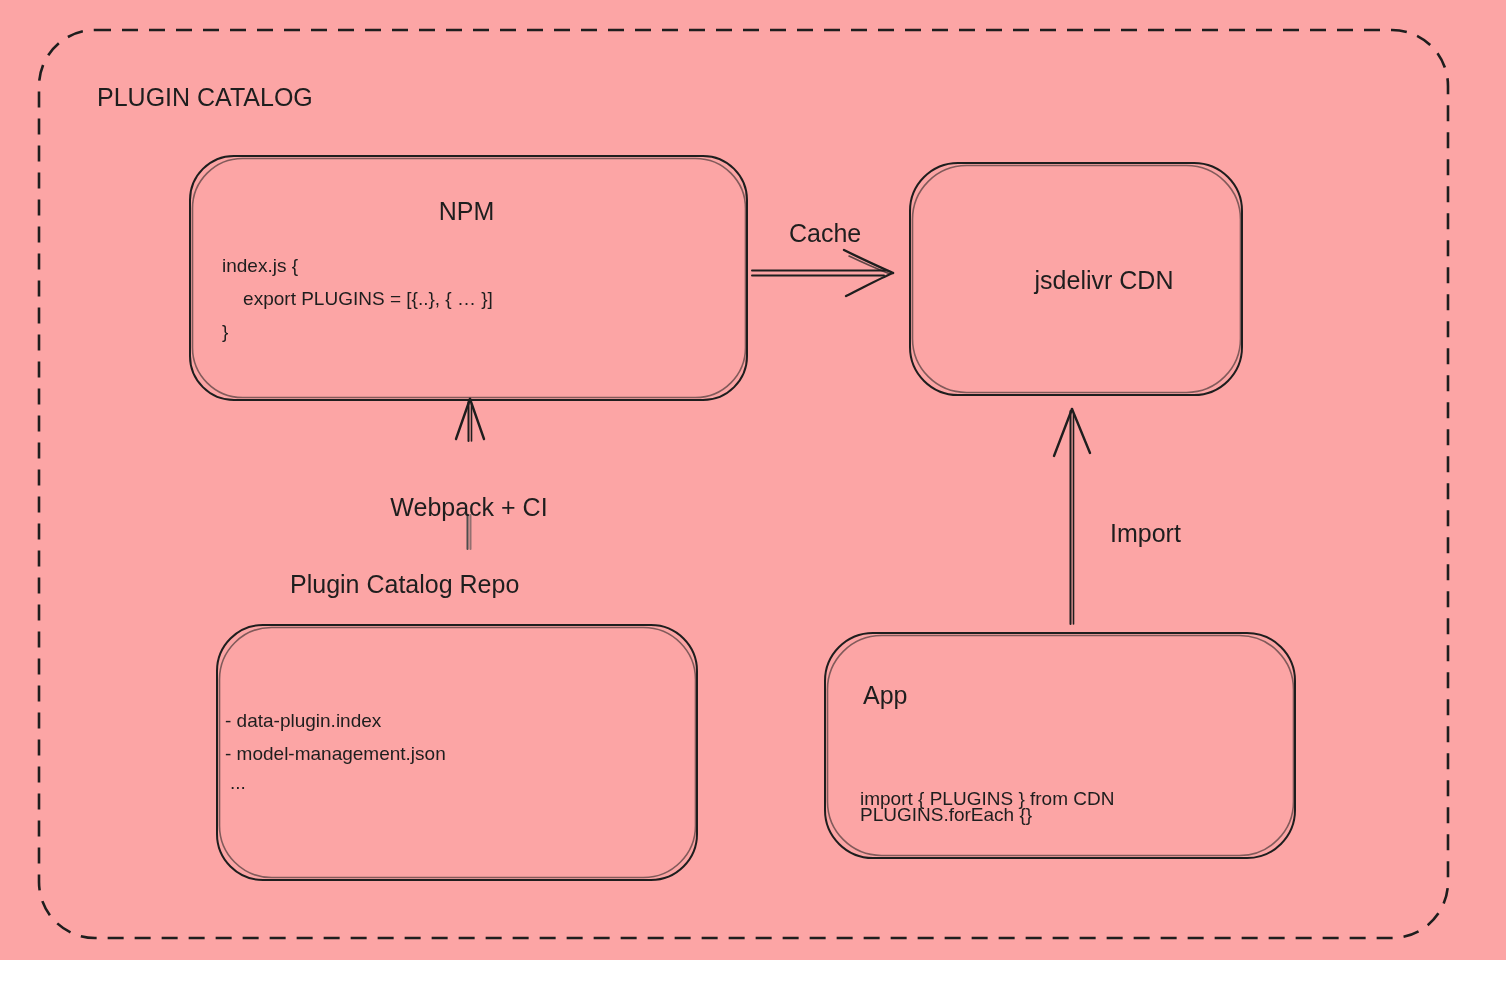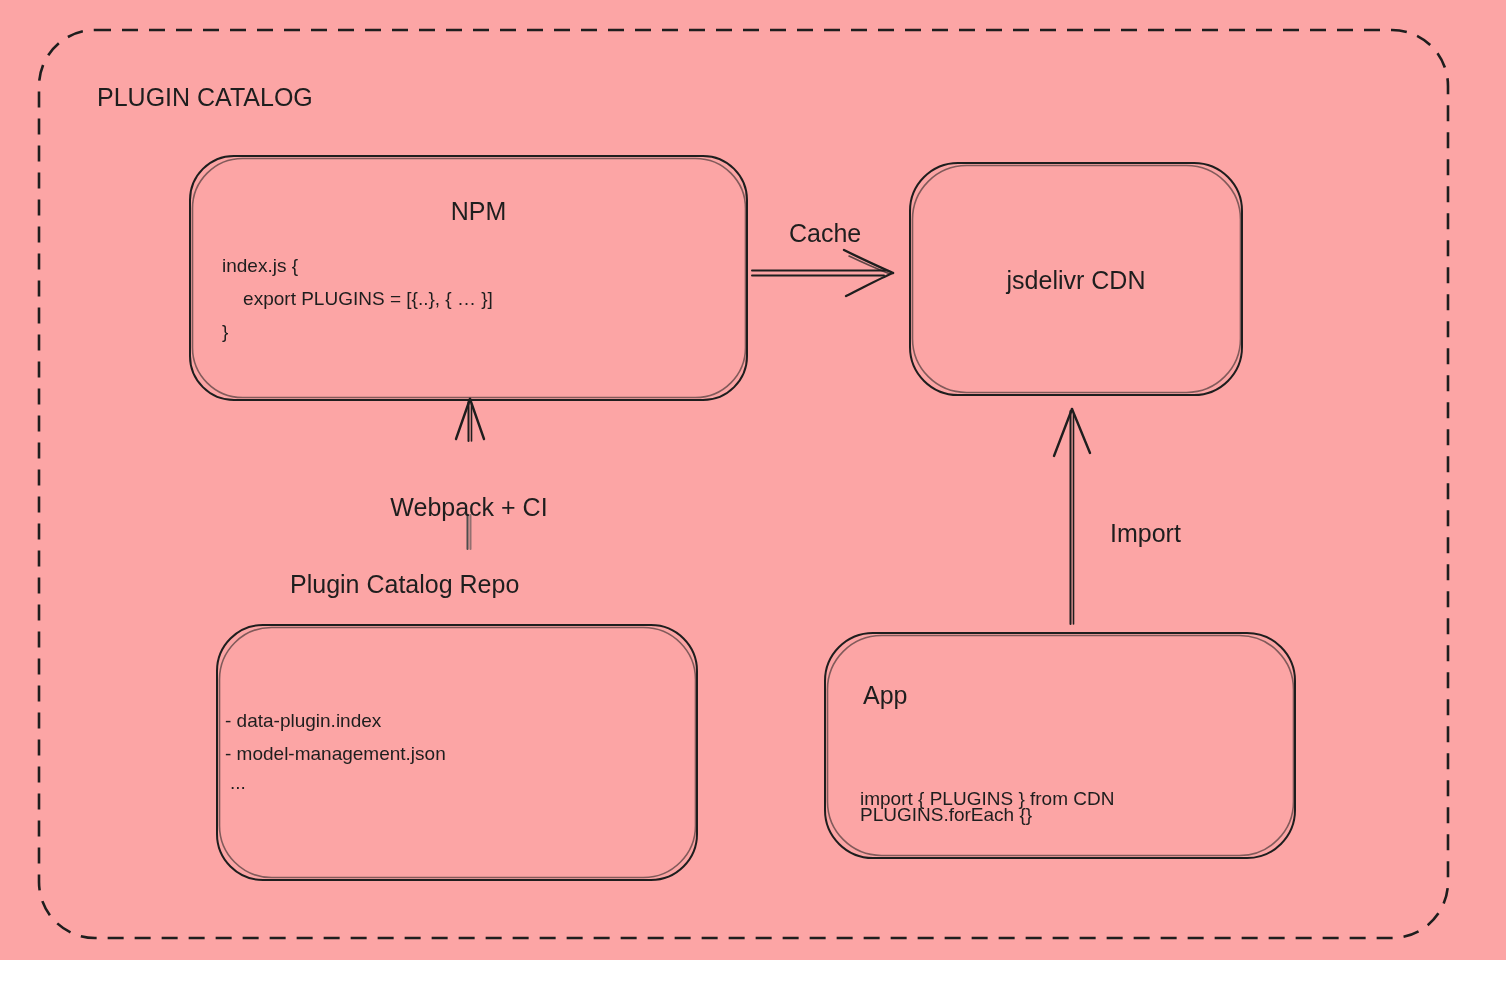--- a/index.html
+++ b/index.html
@@ -119,28 +119,28 @@
     <g>
       <path class="stroke" d="M1070.5 624 V411"></path>
       <path class="stroke-thin" d="M1073.5 624 V414"></path>
       <path class="stroke-arrow" d="M1072 409 L1054 456"></path>
       <path class="stroke-arrow" d="M1072 409 L1090 453"></path>
     </g>
   </svg>
 
   <div class="txt" style="left:97px; top:82px;">PLUGIN CATALOG</div>
 
-  <div class="txt center" style="left:200px; top:196px; width:557px;">NPM</div>
+  <div class="txt center" style="left:188px; top:196px; width:557px;">NPM</div>
   <div class="code" style="left:222px; top:249px;">index.js {</div>
   <div class="code" style="left:222px; top:282px;">    export PLUGINS = [{..}, { … }]</div>
   <div class="code" style="left:222px; top:315px;">}</div>
 
   <div class="txt" style="left:789px; top:202px;margin-top:16px;">Cache</div>
 
-  <div class="txt center" style="left:910px; top:265px; width:332px;">jsdelivr CDN</div>
+  <div class="txt center" style="left:910px; top:265px; width:332px;padding-left:28px;">jsdelivr CDN</div>
 
   <div class="txt center" style="left:319px; top:447px; width:300px;margin-top:45px;">Webpack + CI</div>
 
   <div class="txt" style="left:290px; top:569px;">Plugin Catalog Repo</div>
   <div class="code" style="left:225px; top:704px;">- data-plugin.index</div>
   <div class="code" style="left:225px; top:737px;">- model-management.json</div>
   <div class="code" style="left:230px; top:766px;">...</div>
 
   <div class="txt" style="left:1110px; top:518px;">Import</div>
 

